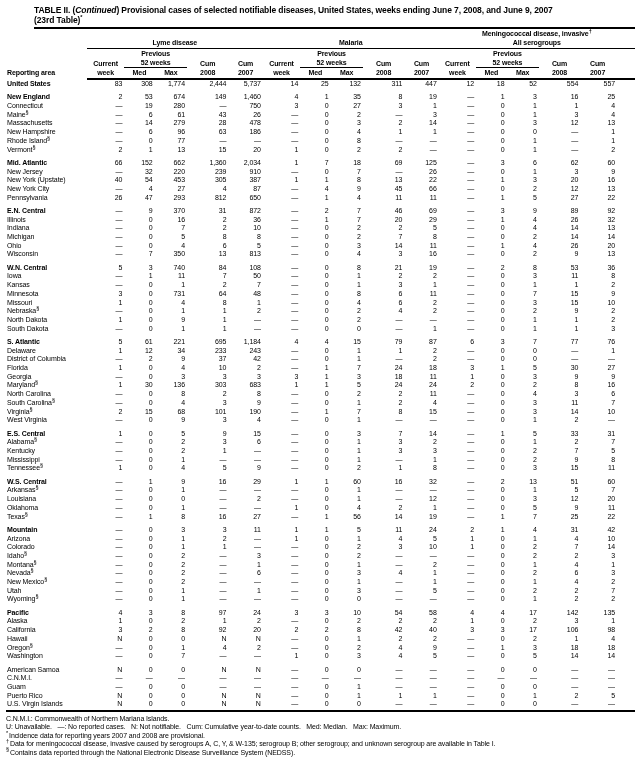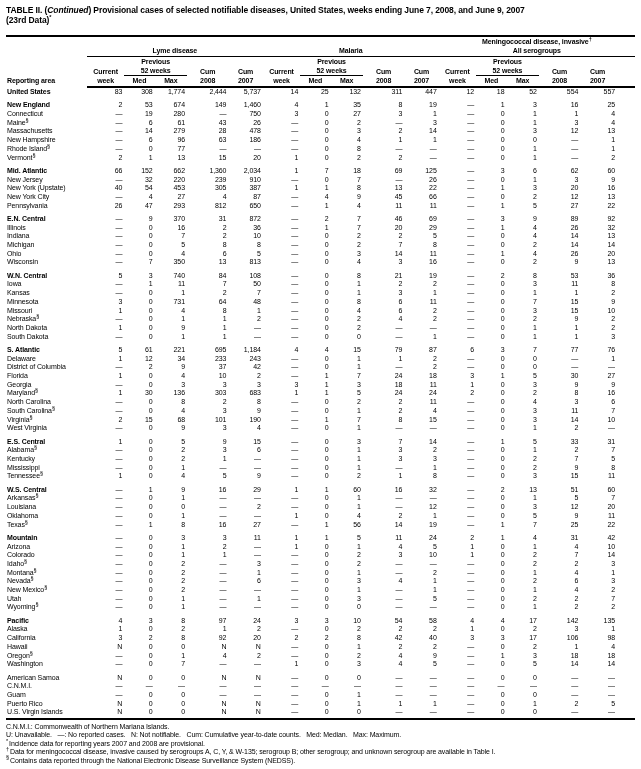--- a/index.html
+++ b/index.html
@@ -1,18 +1,18 @@
 <!DOCTYPE html>
 <html><head>
 <meta charset="utf-8">
 <style>
   html,body { margin:0; padding:0; background:#fff; }
   body { width:641px; height:769px; color:#000; font-family:"Liberation Sans", sans-serif; }
   .page { padding:5px 6px 0 6px; }
-  .titlebox { border-bottom:2px solid #000; padding-bottom:10px; }
+  .titlebox { border-bottom:2px solid #000; padding-bottom:2px;margin-left:28px; }
   .title-line { font-size:8.5px; font-weight:bold; line-height:10px; letter-spacing:-0.1px; }
   .title-line i { font-style:italic; }
   sup { font-size:5.5px; vertical-align:super; line-height:0; }
   table { border-collapse:collapse; table-layout:fixed; width:629px; }
   col.c-ra { width:80px; }
   col.c-cw { width:37px; } col.c-med { width:30px; } col.c-max { width:32px; }
   col.c-c8 { width:41px; } col.c-c7 { width:34px; } col.c-c7l { width:54px; }
   thead th { font-size:7px; font-weight:bold; line-height:9px; padding:0; text-align:center; vertical-align:bottom; letter-spacing:-0.1px; }
   thead th.ra { text-align:left; vertical-align:bottom; padding-bottom:2px; padding-left:1px; }
   tr.hr2 th.g2 { border-bottom:1px solid #000; padding-bottom:1px; }
@@ -27,21 +27,21 @@
   .footnotes { margin-top:3px; font-size:7px; line-height:8.4px; letter-spacing:-0.1px; white-space:pre-wrap; }
   .footnotes sup { margin-right:1px; }
 </style>
 </head>
 <body>
 
 <div class="page">
 
   <div class="titlebox">
     <div class="title-line"><span>TABLE II. (</span><i>Continued</i><span>) Provisional cases of selected notifiable diseases, United States, weeks ending June 7, 2008, and June 9, 2007</span></div>
-    <div class="title-line"><span>(23rd Data)</span><sup>*</sup></div>
+    <div class="title-line"><span>(23rd Table)</span><sup>*</sup></div>
   </div>
 
   <table>
     <colgroup>
       <col class="c-ra">
       <col class="c-cw">
         <col class="c-med">
         <col class="c-max">
         <col class="c-c8">
         <col class="c-c7">

